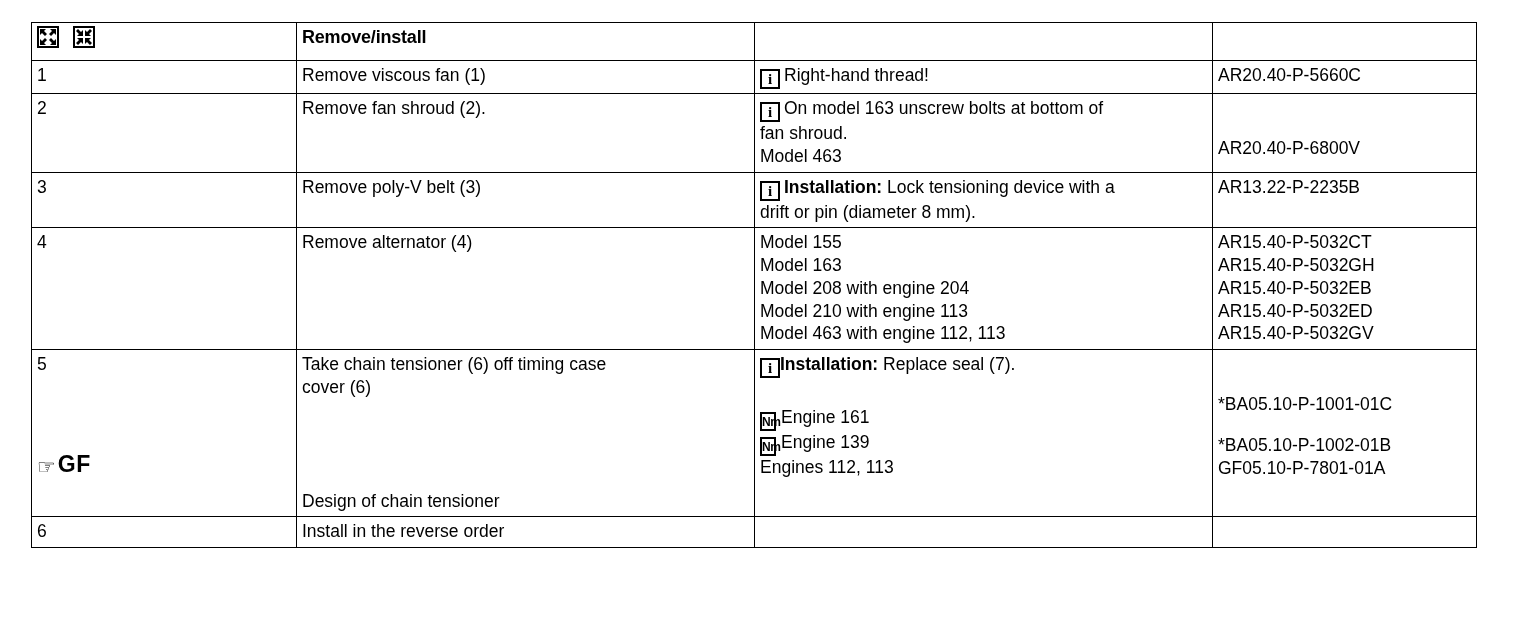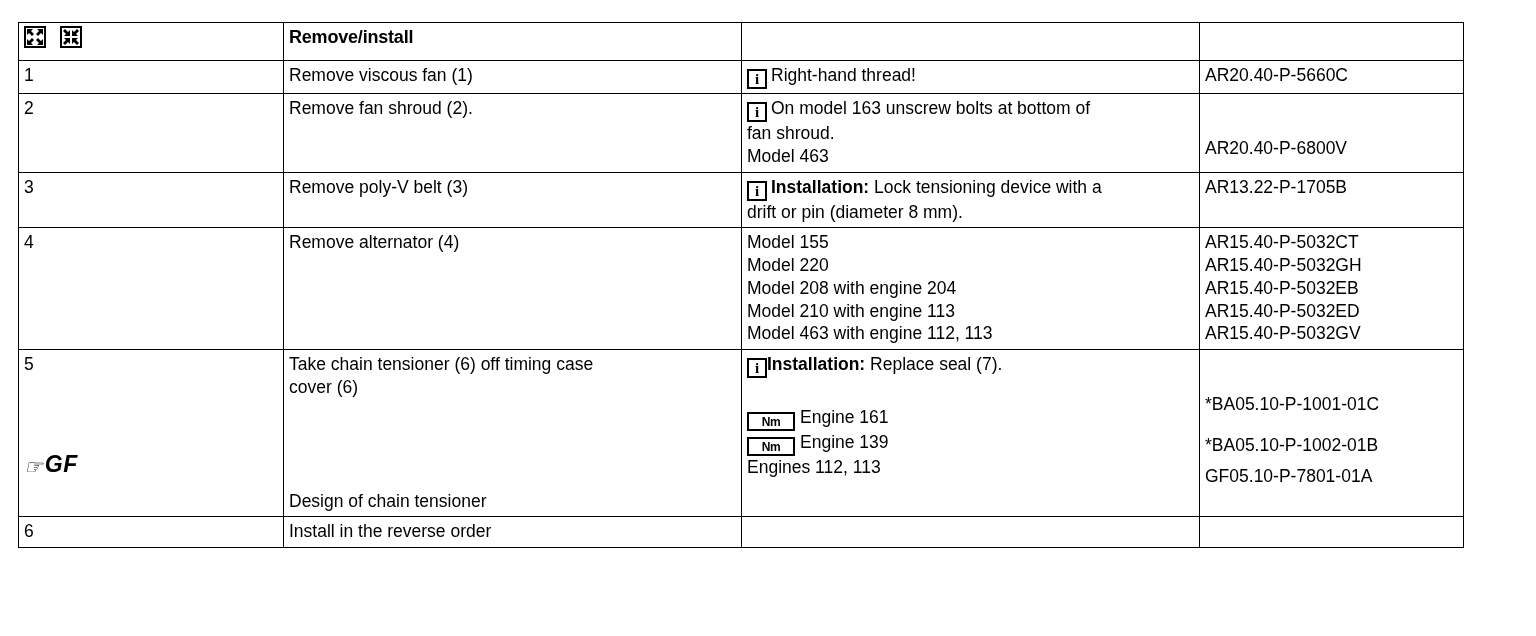--- a/index.html
+++ b/index.html
@@ -16,21 +16,21 @@
   }
   .sheet {
     position: absolute;
     left: 0;
     top: 0;
     width: 1536px;
     height: 636px;
   }
   table.worktable {
     position: absolute;
-    left: 18px;
+    left: 31px;
     top: 22px;
     width: 1445px;
     border-collapse: collapse;
     table-layout: fixed;
     font-size: 17.5px;
     line-height: 1.30;
   }
   table.worktable td {
     border: 1.6px solid #000000;
     vertical-align: top;
@@ -65,21 +65,21 @@
   .icon-info {
     width: 20px; height: 20px;
     font-weight: bold;
     font-size: 15px;
     line-height: 17px;
     font-family: "Liberation Serif", serif;
     margin-right: 4px;
     vertical-align: -3px;
   }
   .icon-nm {
-    width: 48px; height: 19px;
+    width: 16px; height: 19px;
     font-weight: bold;
     font-size: 12px;
     line-height: 16px;
     letter-spacing: -0.5px;
     margin-right: 5px;
     vertical-align: -3px;
   }
   .icon-hand {
     display: inline-block;
     font-size: 21px;
@@ -96,21 +96,21 @@
   .tight { margin-right: 0; }
   .bold { font-weight: bold; }
   .line { display: block; }
   .spacer-line { display: block; height: 20px; }
   .overflow-line { white-space: nowrap; }
 
   
   .stack > .line { white-space: nowrap; }
   .push-down { margin-top: 91px; }
   .push-down-sm { margin-top: 28px; }
-  .push-down-xl { margin-top: 74px; font-style: italic; }
+  .push-down-xl { margin-top: 74px; }
 </style>
 </head>
 <body>
 
 <div class="sheet">
 <table class="worktable">
   <colgroup>
     <col class="c-step">
         <col class="c-task">
         <col class="c-note">
@@ -187,34 +187,34 @@
       <span>3</span>
     </td>
     <td>
       <span>Remove poly-V belt (3)</span>
     </td>
     <td class="stack">
       <span class="line overflow-line"><span class="icon-box icon-info">i</span><span class="bold">Installation:</span><span> Lock tensioning device with a</span></span>
       <span class="line"> drift or pin (diameter 8 mm).</span>
     </td>
     <td>
-      <span>AR13.22-P-1705B</span>
+      <span>AR13.22-P-2235B</span>
     </td>
   </tr>
 
   <tr>
     <td>
       <span>4</span>
     </td>
     <td>
       <span>Remove alternator (4)</span>
     </td>
     <td class="stack">
       <span class="line">Model 155</span>
-      <span class="line">Model 220</span>
+      <span class="line">Model 163</span>
       <span class="line">Model 208 with engine 204</span>
       <span class="line">Model 210 with engine 113</span>
       <span class="line">Model 463 with engine 112, 113</span>
     </td>
     <td class="stack">
       <span class="line">AR15.40-P-5032CT</span>
       <span class="line">AR15.40-P-5032GH</span>
       <span class="line">AR15.40-P-5032EB</span>
       <span class="line">AR15.40-P-5032ED</span>
       <span class="line">AR15.40-P-5032GV</span>
@@ -237,21 +237,21 @@
       <span class="line"><span class="icon-box icon-info tight">i</span><span class="bold">Installation:</span><span> Replace seal (7).</span></span>
       <span class="line push-down-sm"><span class="icon-box icon-nm">Nm</span><span>Engine 161</span></span>
       <span class="line"><span class="icon-box icon-nm">Nm</span><span>Engine 139</span></span>
       <span class="line">Engines 112, 113</span>
     </td>
     <td class="stack">
       <span class="line spacer-line"></span>
       <span class="line spacer-line"></span>
       <span class="line" style="">*BA05.10-P-1001-01C</span>
       <span class="line" style="margin-top:18px;">*BA05.10-P-1002-01B</span>
-      <span class="line" style="margin-top:8px;">GF05.10-P-7801-01A</span>
+      <span class="line" style="">GF05.10-P-7801-01A</span>
     </td>
   </tr>
 
   <tr>
     <td>
       <span>6</span>
     </td>
     <td>
       <span>Install in the reverse order</span>
     </td>

